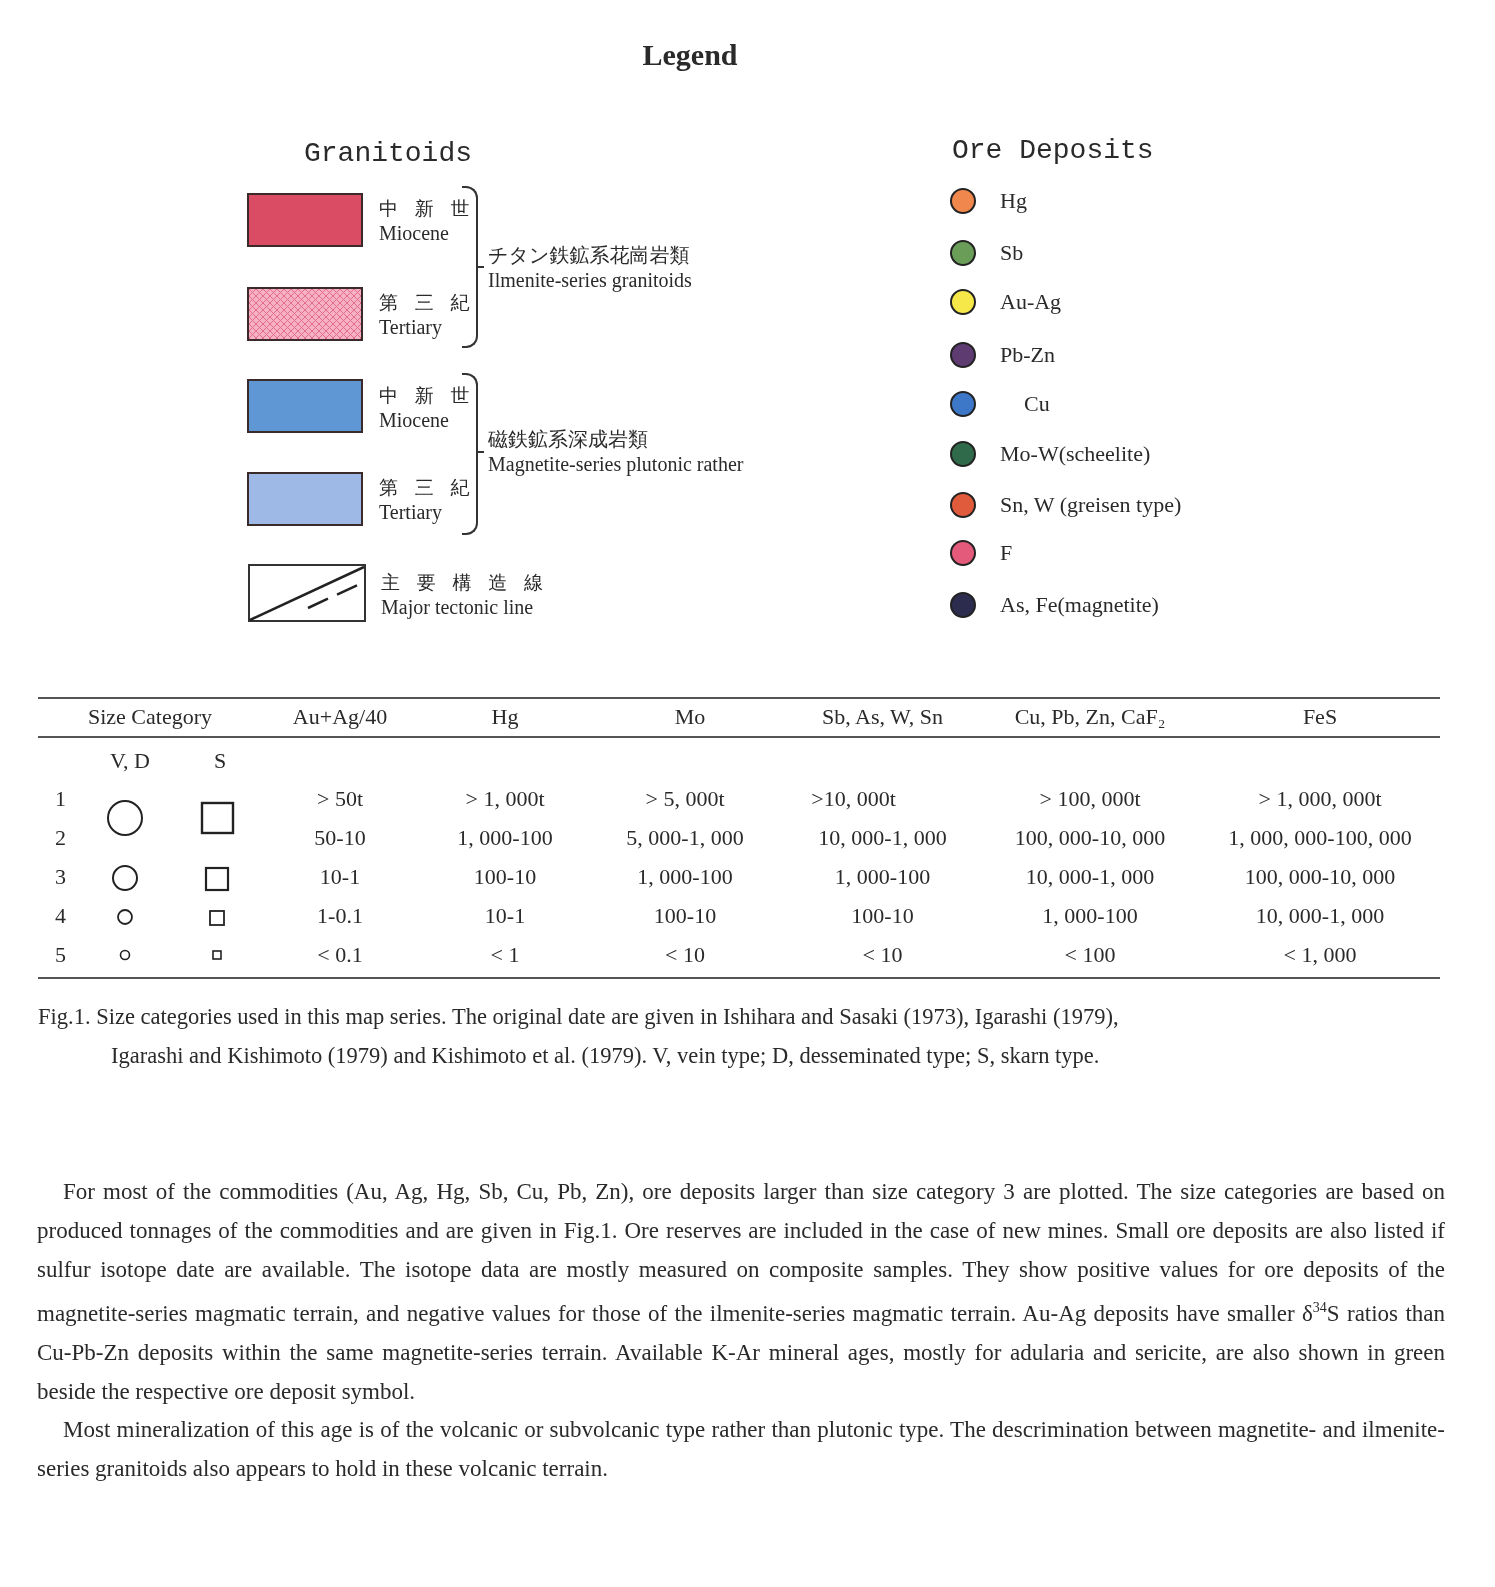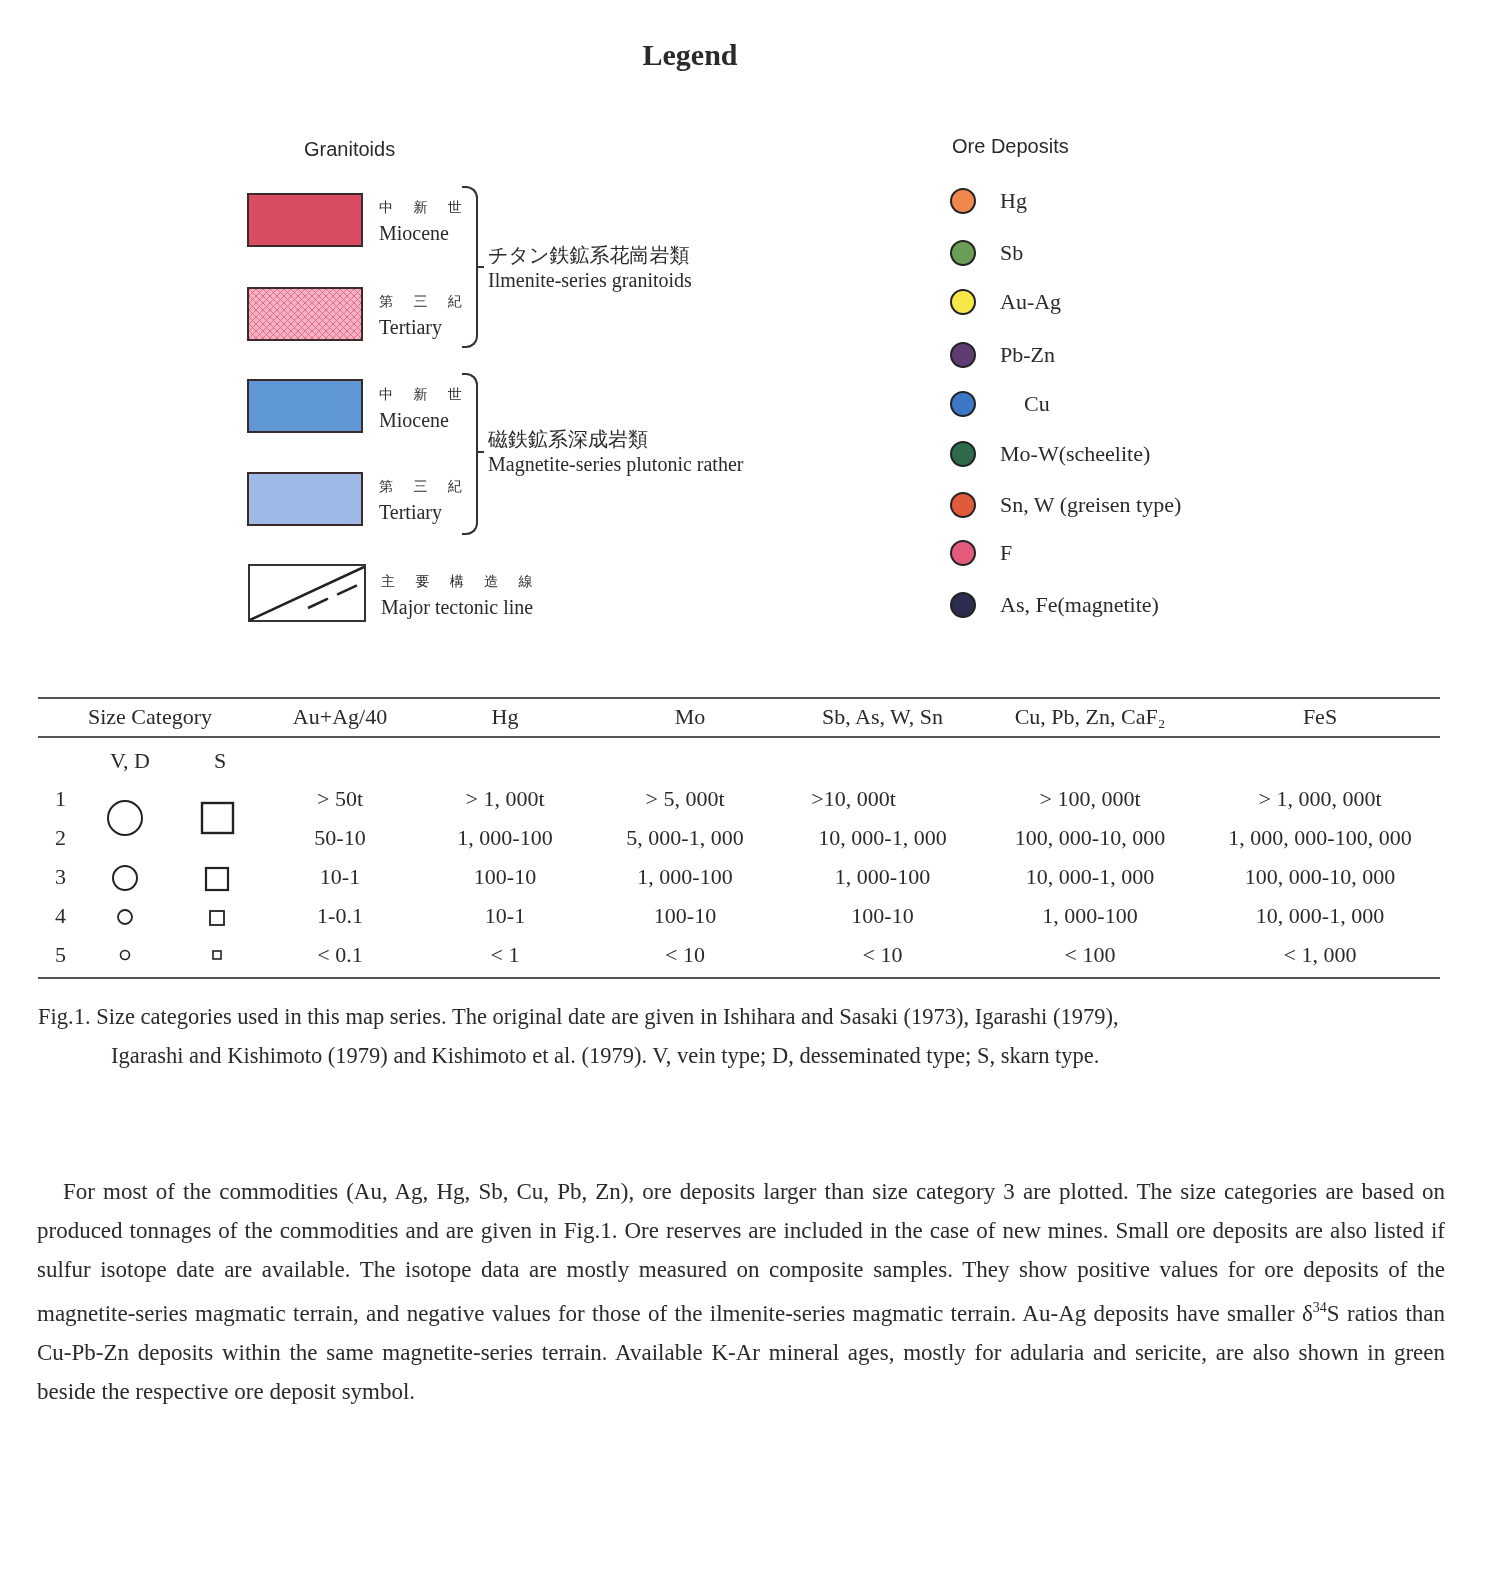--- a/index.html
+++ b/index.html
@@ -3,34 +3,34 @@
 <meta charset="utf-8">
 <style>
   html, body { margin: 0; padding: 0; background: #ffffff; }
   body {
     width: 1495px; height: 1587px; position: relative; overflow: hidden;
     font-family: "DejaVu Serif", "Liberation Serif", serif;
     color: #2a2a2a;
   }
   .abs { position: absolute; }
   .title { left: 0; width: 1380px; top: 38px; text-align: center; font-size: 30px; font-weight: bold; font-family: "Liberation Serif", serif; }
-  .sec-head { font-size: 20px; font-family: Liberation Sans, sans-serif; }
+  .sec-head { font-size: 28px; font-family: Liberation Mono, monospace; }
   .swatch { width: 116px; height: 54px; border: 2px solid #3a2a2a; box-sizing: border-box; }
   .sw-ilm-mio { background: #d94c63; }
   .sw-ilm-ter {
     background-color: #f6b1c4;
     background-image:
       linear-gradient(45deg, transparent 43%, #e36c8a 43%, #e36c8a 57%, transparent 57%),
       linear-gradient(-45deg, transparent 43%, #e36c8a 43%, #e36c8a 57%, transparent 57%);
     background-size: 7px 7px;
   }
   .sw-mag-mio { background: #5f96d4; }
   .sw-mag-ter { background: #9fb9e6; }
   .lbl { font-size: 20px; line-height: 25px; font-family: "Liberation Serif", serif; }
-  .lbl .jp { letter-spacing: 6px; font-size: 14px; font-family: Liberation Mono, monospace; }
+  .lbl .jp { letter-spacing: 6px; font-size: 19px; }
   .brace { width: 16px; border: 2px solid #333; border-left: none; border-radius: 0 12px 12px 0; box-sizing: border-box; }
   .brace-tip { width: 8px; height: 2px; background: #333; }
   .ore-item { display: flex; align-items: center; height: 30px; }
   .ore-dot { width: 26px; height: 26px; border-radius: 50%; border: 2px solid #222; box-sizing: border-box; margin-right: 24px; flex-shrink: 0; }
   .ore-label { font-size: 22px; font-family: "Liberation Serif", serif; }
   .rule { left: 38px; width: 1402px; height: 2px; background: #555; }
   .th { font-size: 22px; font-family: "Liberation Serif", serif; text-align: center; }
   .td { font-size: 22px; font-family: "Liberation Serif", serif; text-align: center; }
   .rownum { font-size: 22px; font-family: "Liberation Serif", serif; }
   .caption { font-size: 22.5px; line-height: 38px; font-family: "Liberation Serif", serif; }
@@ -193,13 +193,14 @@
   <rect x="115" y="131" width="14" height="14" fill="none" stroke="#222" stroke-width="1.8"></rect>
   <circle cx="30" cy="175" r="4.5" fill="none" stroke="#222" stroke-width="1.6"></circle>
   <rect x="118" y="171" width="8" height="8" fill="none" stroke="#222" stroke-width="1.6"></rect>
 </svg>
 
 <div class="abs caption" style="left:38px;top:998px;">Fig.1. Size categories used in this map series. The original date are given in Ishihara and Sasaki (1973), Igarashi (1979),</div>
 <div class="abs caption" style="left:111px;top:1037px;">Igarashi and Kishimoto (1979) and Kishimoto et al. (1979). V, vein type; D, desseminated type; S, skarn type.</div>
 
 <div class="abs body-text" style="top:1173px;">
   <p><span>For most of the commodities (Au, Ag, Hg, Sb, Cu, Pb, Zn), ore deposits larger than size category 3 are plotted. The size categories are based on produced tonnages of the commodities and are given in Fig.1. Ore reserves are included in the case of new mines. Small ore deposits are also listed if sulfur isotope date are available. The isotope data are mostly measured on composite samples. They show positive values for ore deposits of the magnetite-series magmatic terrain, and negative values for those of the ilmenite-series magmatic terrain. Au-Ag deposits have smaller δ</span><sup>34</sup><span>S ratios than Cu-Pb-Zn deposits within the same magnetite-series terrain. Available K-Ar mineral ages, mostly for adularia and sericite, are also shown in green beside the respective ore deposit symbol.</span></p>
+  <p>Most mineralization of this age is of the volcanic or subvolcanic type rather than plutonic type. The descrimination between magnetite- and ilmenite-series granitoids also appears to hold in these volcanic terrain.</p>
 </div>
 
 </body></html>

